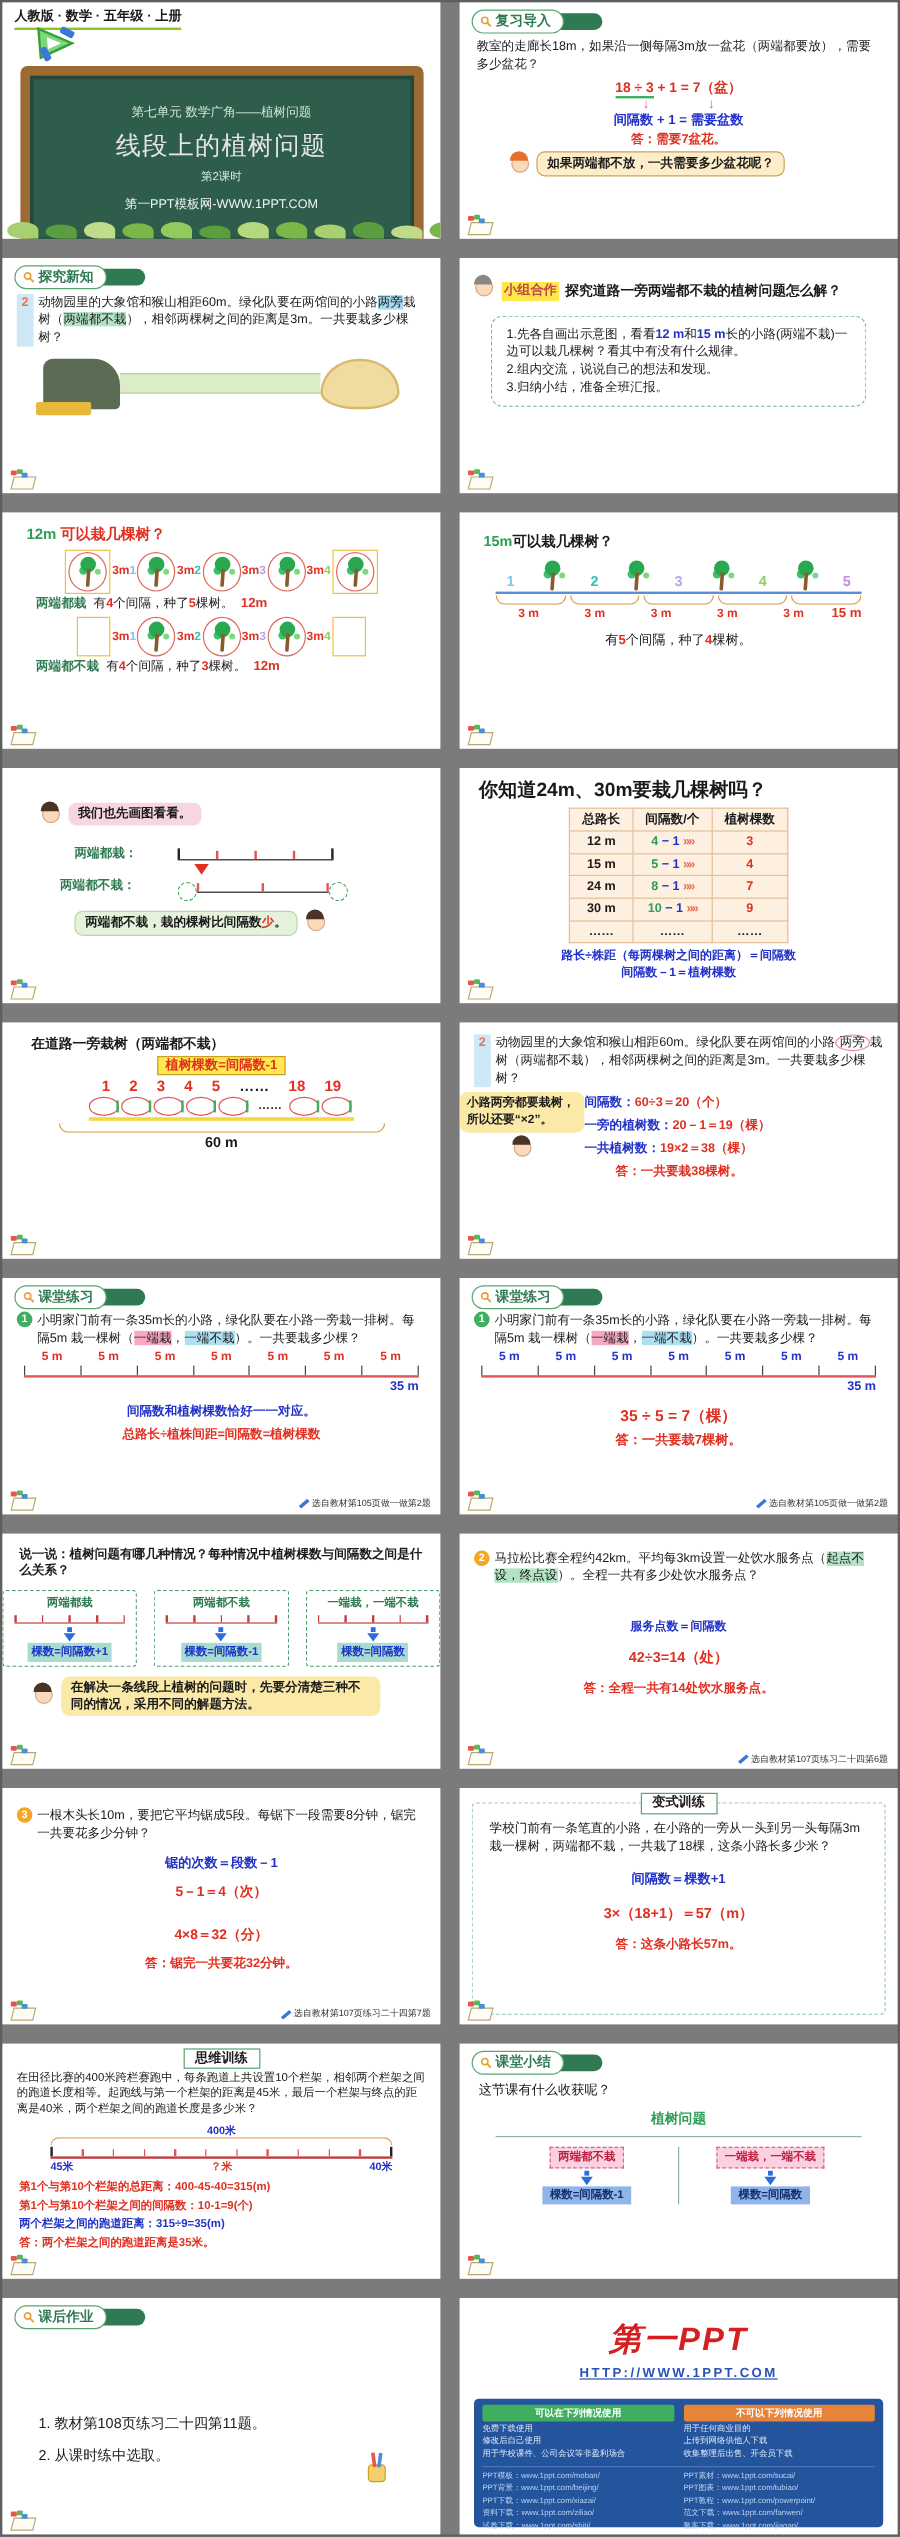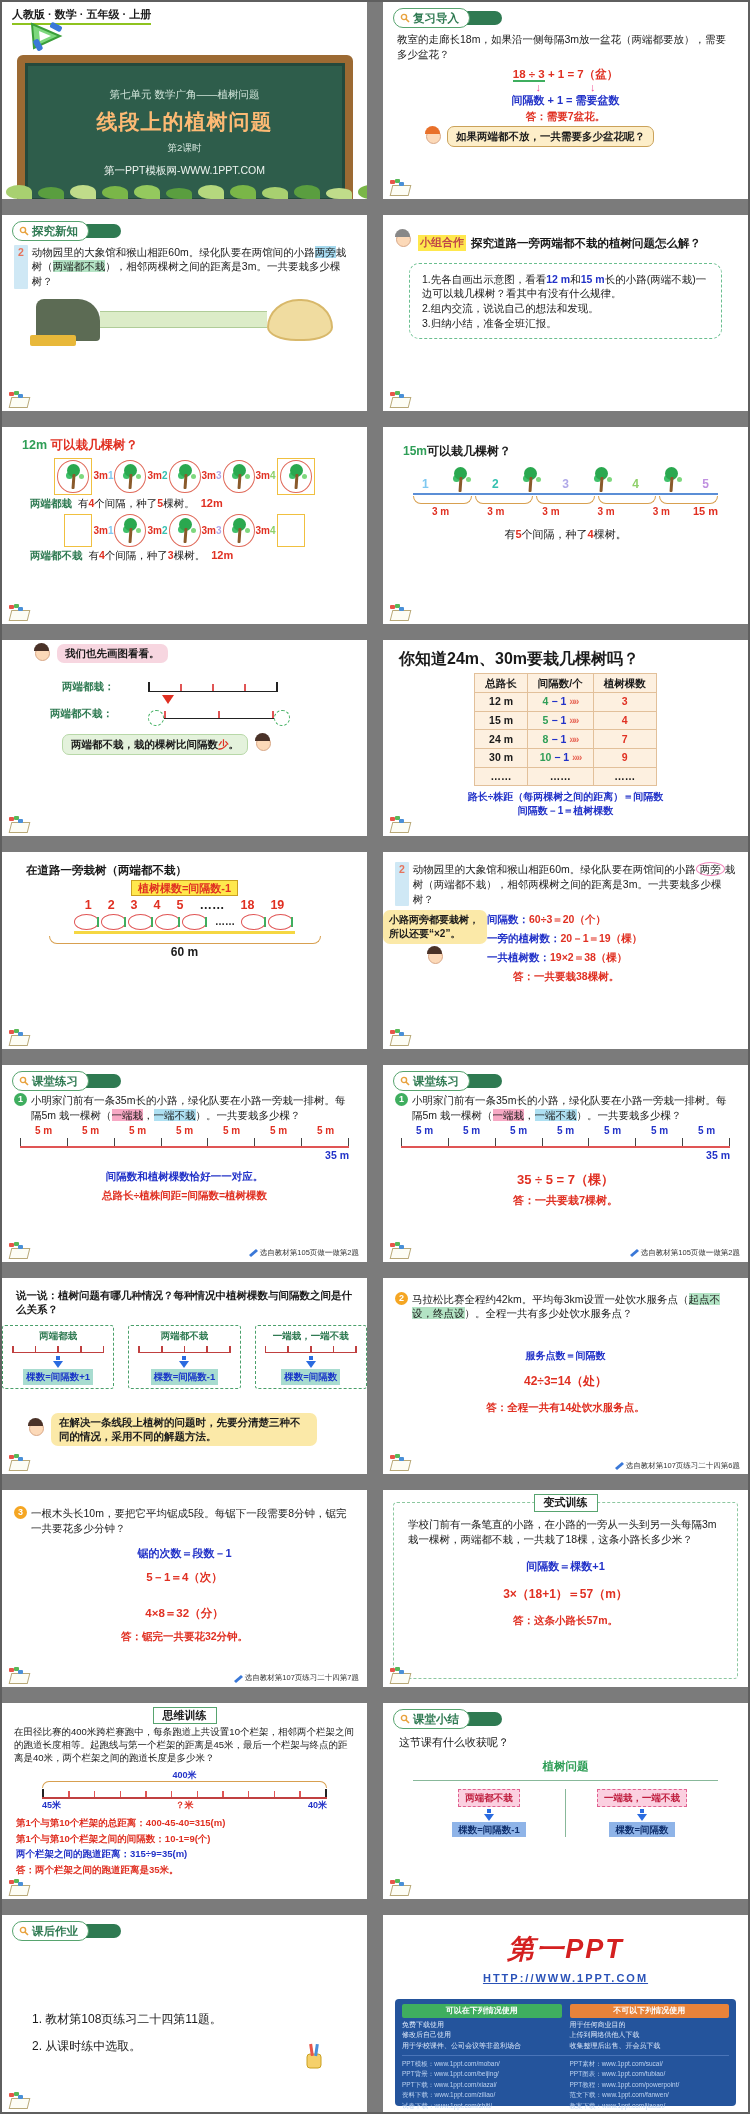--- a/index.html
+++ b/index.html
@@ -115,21 +115,21 @@
       <span class="b" style="font-size:11px">人教版 · 数学 · 五年级 · 上册</span>
     </div>
     <svg class="ruler-icon" width="34" height="30" viewBox="0 0 34 30">
       <polygon points="2,2 30,14 4,26" fill="#7dd87d" stroke="#3a9e3a" stroke-width="2"></polygon>
       <polygon points="9,9 21,14 10,19" fill="#fff"></polygon>
       <rect x="20" y="2" width="12" height="6" rx="2" transform="rotate(28 26 5)" fill="#3a78d8"></rect>
       <rect x="2" y="20" width="12" height="6" rx="2" transform="rotate(62 8 23)" fill="#3a78d8"></rect>
     </svg>
     <div class="board">
       <div style="color:#cfe3d8;font-size:10.5px">第七单元 数学广角——植树问题</div>
-      <div style="color:#fdba74;font-size:21px;font-weight:bold;letter-spacing:1px">线段上的植树问题</div>
+      <div style="color:#e5e5e5;font-size:21px;font-weight:normal;letter-spacing:1px">线段上的植树问题</div>
       <div style="color:#d8e8e0;font-size:9.5px">第2课时</div>
       <div style="color:#eef4f0;font-size:10.5px;margin-top:3px">第一PPT模板网-WWW.1PPT.COM</div>
     </div>
     <div class="plants">
       <span class="leaf" style="background:#a8d070"></span>
         <span class="leaf" style="background:#5a9e3f;height:12px"></span>
         <span class="leaf" style="background:#c0dc8a"></span>
         <span class="leaf" style="background:#7ab648;height:13px"></span>
         <span class="leaf" style="background:#94c95e"></span>
         <span class="leaf" style="background:#5a9e3f;height:11px"></span>
@@ -323,21 +323,21 @@
         <span style="flex:1;text-align:center">3 m</span>
         <span style="flex:1;text-align:center">3 m</span>
         <span style="font-size:11px;margin-left:4px">15 m</span>
       </div>
     </div>
     <div class="c" style="margin-top:8px;font-size:11px"><span>有</span><b class="red">5</b><span>个间隔，种了</span><b class="red">4</b><span>棵树。</span></div>
     <span class="doodle"></span>
   </div>
 
   <div class="cell">
-    <div style="display:flex;align-items:center;gap:5px;margin:3px 0 0 30px">
+    <div style="display:flex;align-items:center;gap:5px;margin:28px 0 0 30px">
       <span class="av"></span>
       <span class="bub pink b">我们也先画图看看。</span>
     </div>
     <div style="display:flex;align-items:center;gap:14px;margin:14px 0 0 60px">
       <span class="dgreen b" style="font-size:10.5px;width:72px">两端都栽：</span>
       <span class="tline">
           <i class="tk end"></i>
           <i class="tk"></i>
           <i class="tk"></i>
           <i class="tk"></i>
@@ -583,21 +583,21 @@
             <i></i>
             <i></i>
             <i></i>
             <i></i>
             <i></i>
           </div>
         <div class="bstem"></div><div class="barrow"></div>
         <span class="fchip">棵数=间隔数</span>
       </div>
     </div>
-    <div style="display:flex;align-items:center;gap:5px;margin:24px 0 0 24px">
+    <div style="display:flex;align-items:center;gap:5px;margin:8px 0 0 24px">
       <span class="av"></span>
       <span class="bub yellow b" style="max-width:250px">在解决一条线段上植树的问题时，先要分清楚三种不同的情况，采用不同的解题方法。</span>
     </div>
     <span class="doodle"></span>
   </div>
 
   <div class="cell">
     <div class="probflex" style="margin-top:14px">
       <span class="nco">2</span>
       <span><span>马拉松比赛全程约42km。平均每3km设置一处饮水服务点（</span><span class="hlg">起点不设，终点设</span><span>）。全程一共有多少处饮水服务点？</span></span>

